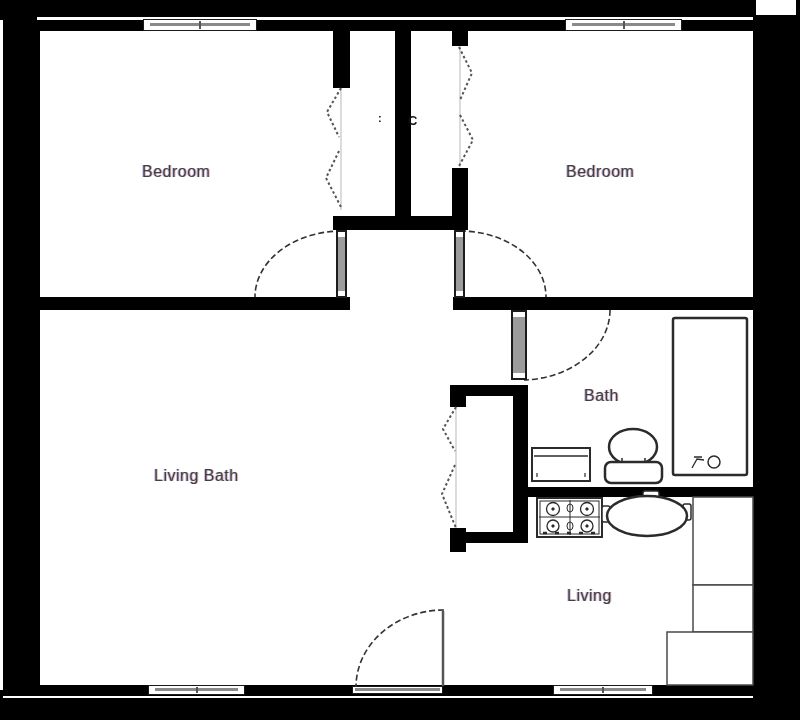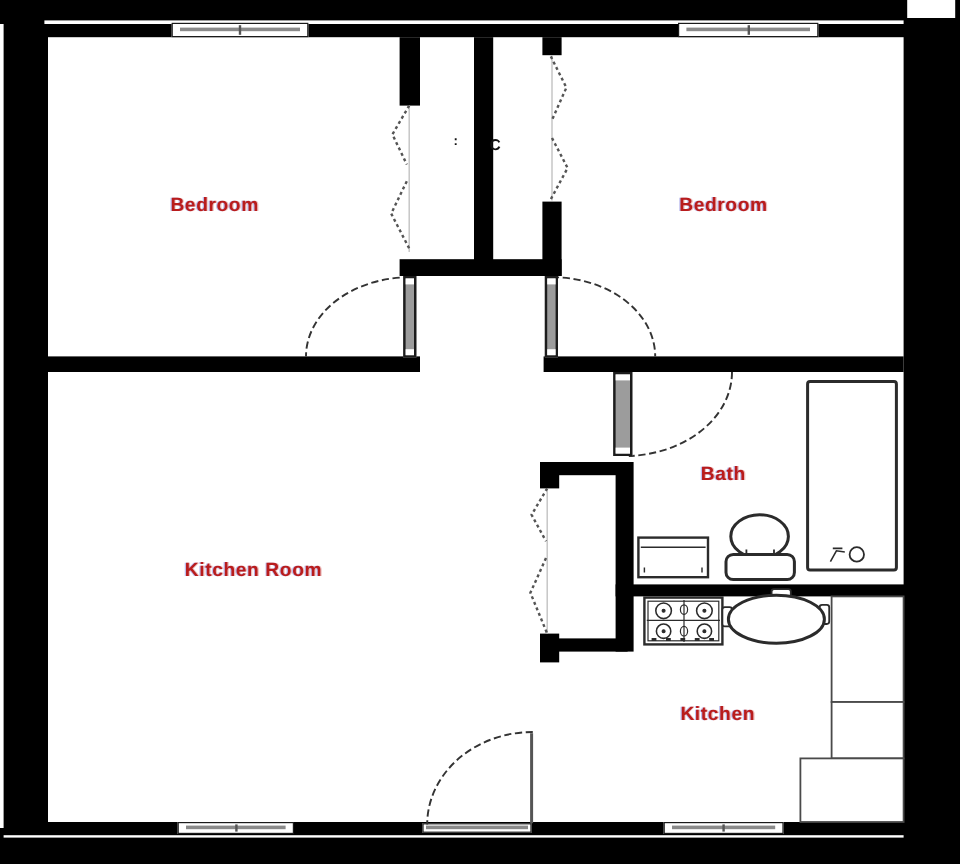--- a/index.html
+++ b/index.html
@@ -10,21 +10,21 @@
   
   .window{position:absolute;background:#fff;border:1px solid #1a1a1a;box-sizing:border-box;}
   .window::before{content:'';position:absolute;left:6px;right:6px;top:50%;height:3px;margin-top:-2px;background:#8a8a8a;}
   .window::after{content:'';position:absolute;left:50%;top:1px;bottom:1px;width:2px;margin-left:-1px;background:#555;}
   .window.no-divider::after{display:none;}
   .window.no-divider::before{left:2px;right:2px;}
   
   .leaf{position:absolute;background:#9c9c9c;border:2px solid #1c1c1c;box-sizing:border-box;}
   .leaf::before{content:'';position:absolute;left:0;right:0;top:0;height:5px;background:#fff;}
   .leaf::after{content:'';position:absolute;left:0;right:0;bottom:0;height:5px;background:#fff;}
-  .room-label{position:absolute;color:#b91c1c;font-size:16px;font-weight:bold;letter-spacing:.5px;
+  .room-label{position:absolute;color:#404040;font-size:16px;font-weight:normal;letter-spacing:.5px;
       white-space:nowrap;text-shadow:1px 0 0 rgba(190,40,40,.30), -1px 0 0 rgba(40,40,200,.30);}
   .closet-label{position:absolute;color:#111;font-size:13px;font-weight:bold;}
   svg.overlay{position:absolute;left:0;top:0;pointer-events:none;}
 </style>
 </head>
 <body>
 
 <div class="plan">
 
   <div class="wall" style="left:0;top:0;width:800px;height:31px;"></div>
@@ -132,19 +132,19 @@
 
     <line x1="443" y1="611" x2="443" y2="686" stroke="#555" stroke-width="2.5"></line>
   </svg>
 
   <div class="leaf" style="left:336px;top:230px;width:11px;height:68px;"></div>
   <div class="leaf" style="left:454px;top:230px;width:11px;height:68px;"></div>
   <div class="leaf" style="left:511px;top:310px;width:16px;height:70px;"></div>
 
   <div class="room-label" style="left:142px;top:163px;">Bedroom</div>
   <div class="room-label" style="left:566px;top:163px;">Bedroom</div>
-  <div class="room-label" style="left:154px;top:467px;">Kitchen Room</div>
+  <div class="room-label" style="left:154px;top:467px;">Living Bath</div>
   <div class="room-label" style="left:584px;top:387px;">Bath</div>
-  <div class="room-label" style="left:567px;top:587px;">Kitchen</div>
+  <div class="room-label" style="left:567px;top:587px;">Living</div>
   <div class="closet-label" style="left:408px;top:113px;">C</div>
   <div class="closet-label" style="left:378px;top:112px;font-size:11px;">:</div>
 
 </div>
 
 </body></html>

